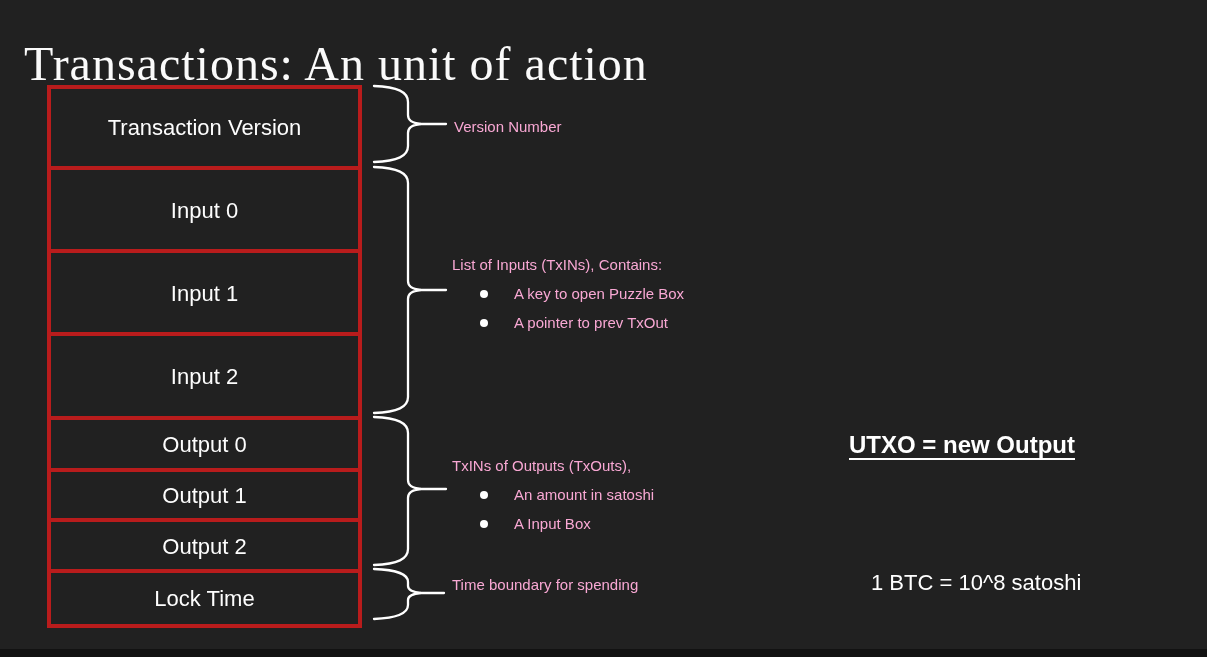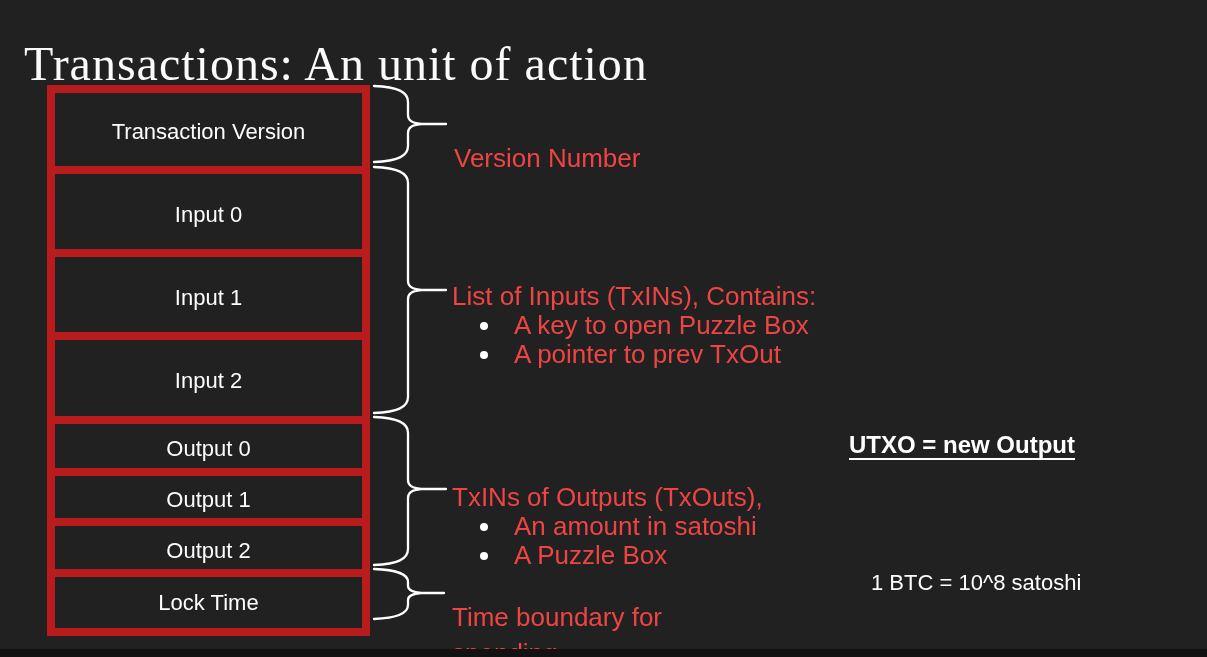--- a/index.html
+++ b/index.html
@@ -12,28 +12,28 @@
     overflow:hidden;
   }
   .title {
     position:absolute; left:24px; top:4px;
     font-family:"Liberation Serif", serif;
     font-size:48px; font-weight:400; letter-spacing:1px;
     color:#fafafa; white-space:nowrap;text-align:center;
   }
   .box {
     position:absolute; left:47px; width:307px;
-    border:8px solid #b91c1c;
+    border:4px solid #b91c1c;
     background:#212121;
     display:flex; align-items:center; justify-content:center;
     font-size:22px; color:#fdfdfd; text-align:center;
   }
   .brace-layer { position:absolute; left:0; top:0; width:1207px; height:657px; pointer-events:none; }
   .brace-layer path, .brace-layer line { stroke:#ffffff; stroke-width:2.3; fill:none; stroke-linecap:round; }
-  .ann { position:absolute; font-size:26px; line-height:29px; color:#ef4444;margin-top:32px; }
+  .ann { position:absolute; font-size:15px; line-height:29px; color:#f9a8d4; }
   .ann .heading { white-space:nowrap; }
   .bullet-row { display:flex; align-items:center; white-space:nowrap; }
   .bullet-dot { width:8px; height:8px; border-radius:50%; background:#ffffff; margin-left:28px; margin-right:26px; flex:none; }
   .lock-label { width:218px; }
   .utxo-note {
     position:absolute; left:849px; top:431px;
     font-size:24px; font-weight:700; white-space:nowrap;
     text-decoration:underline; text-underline-offset:5px; text-decoration-thickness:2px;
   }
   .btc-note { position:absolute; left:871px; top:570px; font-size:22px; white-space:nowrap; }
@@ -82,21 +82,21 @@
 </div>
 
 <div class="ann" style="left:452px;top:451px">
   <div class="heading">TxINs of Outputs (TxOuts),</div>
   <div class="bullet-row">
     <span class="bullet-dot"></span>
     <span>An amount in satoshi</span>
   </div>
   <div class="bullet-row">
     <span class="bullet-dot"></span>
-    <span>A Puzzle Box</span>
+    <span>A Input Box</span>
   </div>
 </div>
 
 <div class="ann lock-label" style="left:452px;top:567px;line-height:36px">Time boundary for spending</div>
 
 <div class="utxo-note">UTXO = new Output</div>
 <div class="btc-note">1 BTC = 10^8 satoshi</div>
 
 <div class="bottom-edge"></div>
 

